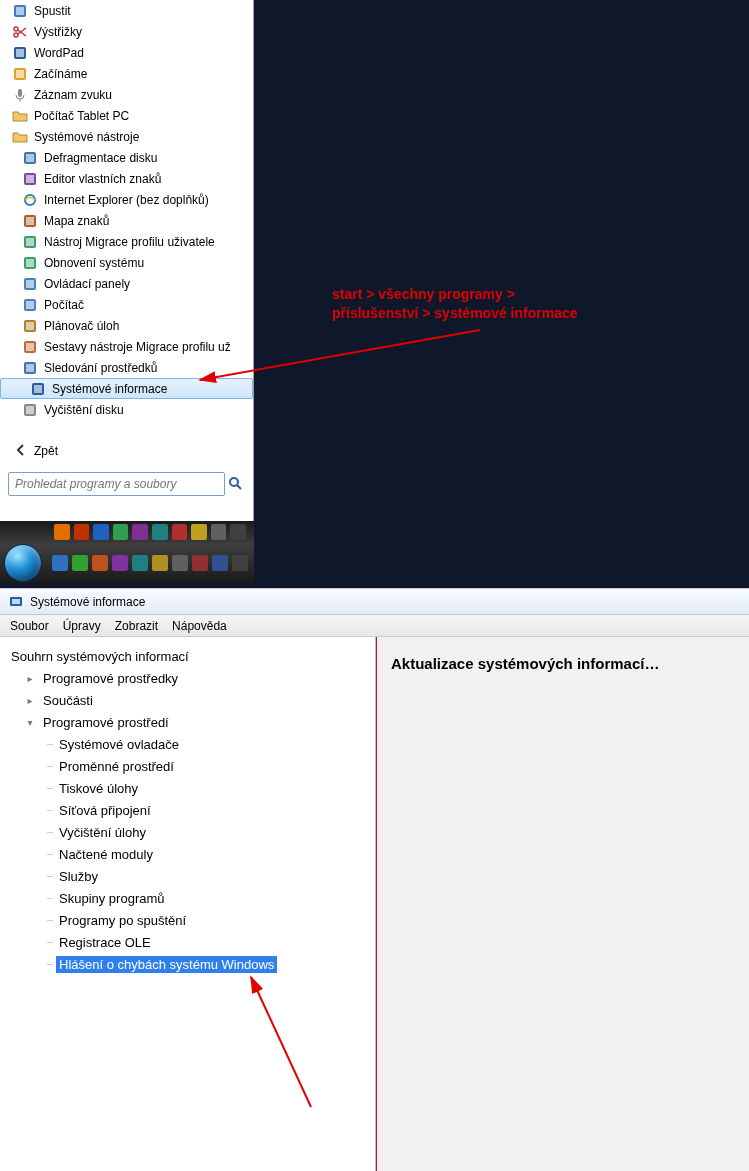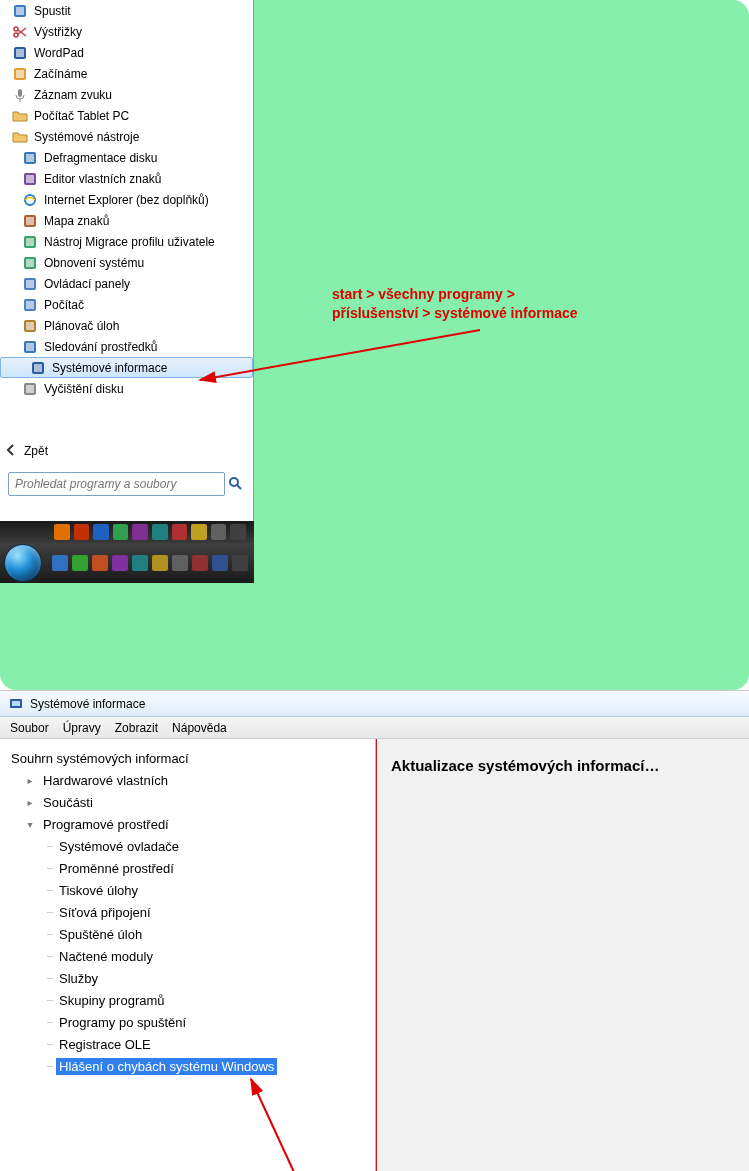--- a/index.html
+++ b/index.html
@@ -6,24 +6,23 @@
   body {
     margin: 0;
     font-family: "Segoe UI", Tahoma, sans-serif;
     font-size: 12px;
     background: #fff;
     width: 749px;
   }
   
   .top-area {
     position: relative;
-    height: 690px;
-    background: #86efac;
+    height: 588px;
+    background: #0f172a;
     overflow: hidden;
-    border-radius: 16px;
   }
   .start-panel {
     position: absolute;
     left: 0;
     top: 0;
     width: 254px;
     height: 583px;
     background: #fff;
     border-right: 1px solid #999;
   }
@@ -48,21 +47,21 @@
   }
   .menu-item.highlight {
     background: linear-gradient(#e7f1fb, #cde6fb);
     border: 1px solid #7eb6ea;
     border-radius: 2px;
     padding-top: 1px; padding-bottom: 1px;
     padding-left: 29px;
   }
   .back-row {
     display: flex; align-items: center; gap: 6px;
-    height: 26px; padding-left: 4px; margin-top: 6px;
+    height: 26px; padding-left: 14px; margin-top: 6px;
     color: #000;
   }
   .search-row {
     margin: 8px 8px 0 8px;
     display: flex; align-items: center;
   }
   .search-box {
     flex: 1;
     height: 24px;
     border: 1px solid #7a9fcb;
@@ -325,20 +324,29 @@
           <span>Počítač</span>
         </div>
         <div class="menu-item ind1">
           <span class="icon-slot">
             <svg width="16" height="16" viewBox="0 0 16 16">
               <rect x="2" y="2" width="12" height="12" rx="2" fill="#b08030"></rect>
               <rect x="4" y="4" width="8" height="8" fill="#fff" opacity=".6"></rect>
             </svg>
           </span>
           <span>Plánovač úloh</span>
+        </div>
+        <div class="menu-item ind1">
+          <span class="icon-slot">
+            <svg width="16" height="16" viewBox="0 0 16 16">
+              <rect x="2" y="2" width="12" height="12" rx="2" fill="#c06a3a"></rect>
+              <rect x="4" y="4" width="8" height="8" fill="#fff" opacity=".6"></rect>
+            </svg>
+          </span>
+          <span>Sestavy nástroje Migrace profilu už</span>
         </div>
         <div class="menu-item ind1">
           <span class="icon-slot">
             <svg width="16" height="16" viewBox="0 0 16 16">
               <rect x="2" y="2" width="12" height="12" rx="2" fill="#3a78b5"></rect>
               <rect x="4" y="4" width="8" height="8" fill="#fff" opacity=".6"></rect>
             </svg>
           </span>
           <span>Sledování prostředků</span>
         </div>
@@ -446,21 +454,21 @@
   </div>
 
   <div class="client">
     <div class="tree-pane">
       <div class="tree" id="tree">
           <div class="tree-row d0">
             <span class="lbl">Souhrn systémových informací</span>
           </div>
           <div class="tree-row d1">
             <span class="toggle">▸</span>
-            <span class="lbl">Hardwarové vlastních</span>
+            <span class="lbl">Programové prostředky</span>
           </div>
           <div class="tree-row d1">
             <span class="toggle">▸</span>
             <span class="lbl">Součásti</span>
           </div>
           <div class="tree-row d1">
             <span class="toggle">▾</span>
             <span class="lbl">Programové prostředí</span>
           </div>
           <div class="tree-row d2">
@@ -474,21 +482,21 @@
           <div class="tree-row d2">
             <span class="tree-connector">┄</span>
             <span class="lbl">Tiskové úlohy</span>
           </div>
           <div class="tree-row d2">
             <span class="tree-connector">┄</span>
             <span class="lbl">Síťová připojení</span>
           </div>
           <div class="tree-row d2">
             <span class="tree-connector">┄</span>
-            <span class="lbl">Spuštěné úloh</span>
+            <span class="lbl">Vyčištění úlohy</span>
           </div>
           <div class="tree-row d2">
             <span class="tree-connector">┄</span>
             <span class="lbl">Načtené moduly</span>
           </div>
           <div class="tree-row d2">
             <span class="tree-connector">┄</span>
             <span class="lbl">Služby</span>
           </div>
           <div class="tree-row d2">

